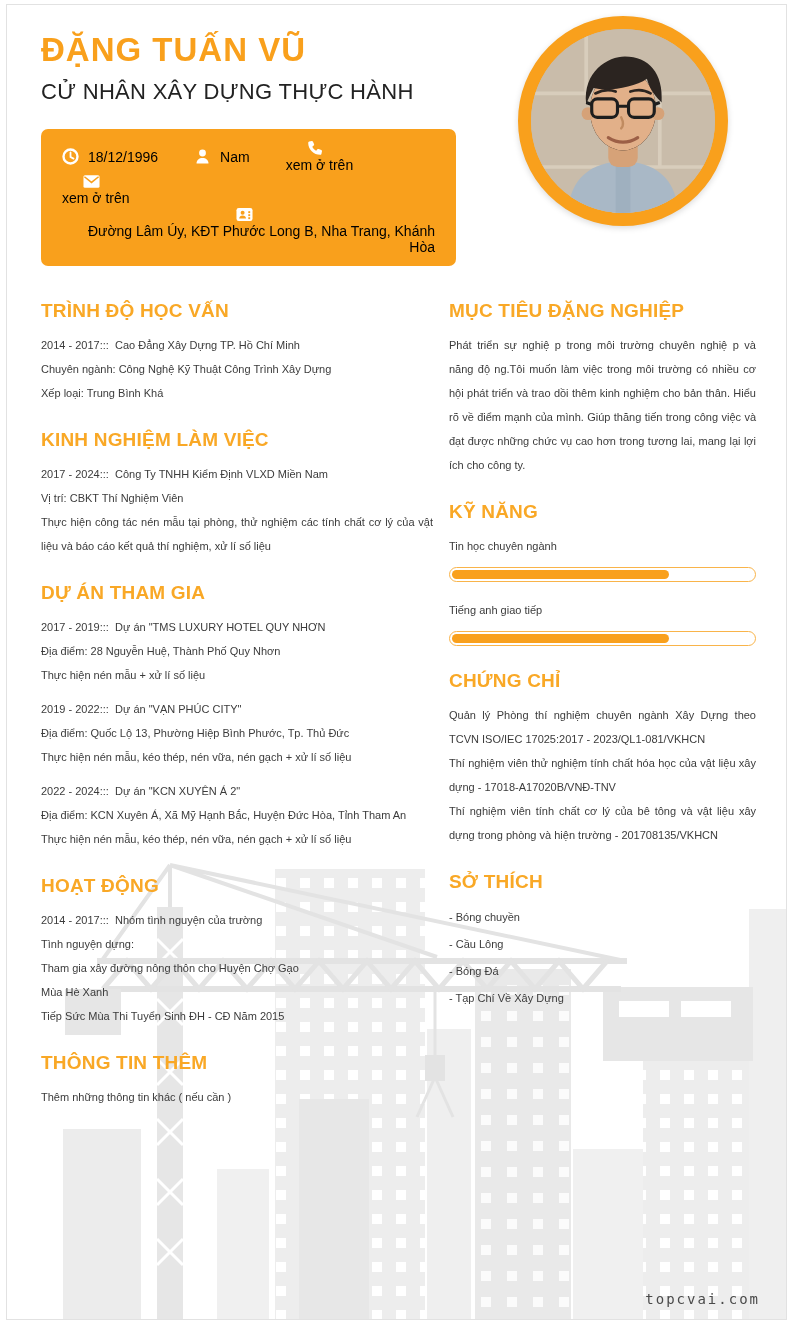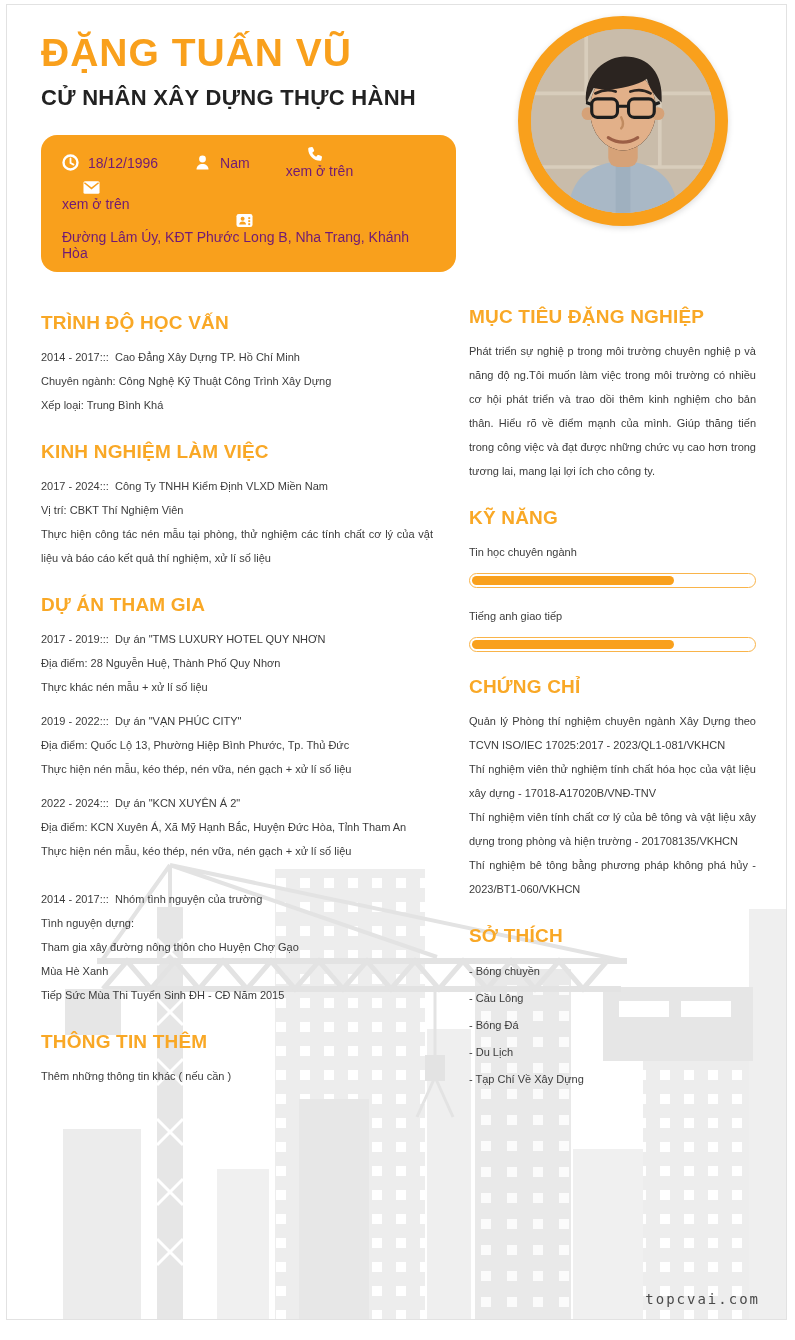--- a/index.html
+++ b/index.html
@@ -9,40 +9,40 @@
   }
   .page{
     position:absolute;left:6px;top:4px;width:779px;height:1314px;
     background:#fff;border:1px solid #e2e2e2;overflow:hidden;
   }
   
   .watermark{position:absolute;left:0;bottom:0;width:100%;height:470px;z-index:0;pointer-events:none;}
   .content{position:relative;z-index:1;}
   
   .header{padding:26px 34px 0 34px;}
-  .name{font-size:39px;font-weight:bold;color:#f9a01c;letter-spacing:1px;margin:0;}
-  .subtitle{font-size:22px;color:#222;margin:10px 0 0 0;font-weight:bold;letter-spacing:.3px;}
+  .name{font-size:33px;font-weight:bold;color:#f9a01c;letter-spacing:1px;margin:0;}
+  .subtitle{font-size:22px;color:#222;margin:10px 0 0 0;font-weight:normal;letter-spacing:.3px;}
   .info-box{
-    margin:24px 0 0 0;width:373px;background:#f9a01c;border-radius:16px;
-    padding:11px 21px;color:#701a75;font-size:14px;
+    margin:24px 0 0 0;width:373px;background:#f9a01c;border-radius:7px;
+    padding:11px 21px;color:#000000;font-size:14px;text-align:right;
   }
   .info-row{display:flex;align-items:center;min-height:33px;}
   .info-item{display:flex;align-items:center;margin-right:36px;}
   .info-item:last-child{margin-right:0;flex-direction:column;}
   .ico{width:17px;height:17px;margin-right:9px;flex:0 0 auto;display:inline-flex;}
   .ico svg{width:100%;height:100%;}
   
   .photo{
     position:absolute;left:511px;top:11px;width:184px;height:184px;
     border:13px solid #f9a01c;border-radius:50%;overflow:hidden;background:#c8bba8;
     box-shadow:0 2px 6px rgba(0,0,0,.15);
   }
   .photo svg{width:100%;height:100%;display:block;}
   
-  .cols{display:flex;gap:36px;padding:0 30px 0 34px;margin-top:34px;align-items:center;}
+  .cols{display:flex;gap:16px;padding:0 30px 0 34px;margin-top:34px;}
   .col-left{width:392px;flex:0 0 392px;}
   .col-right{flex:1;min-width:0;}
   .section{margin-bottom:24px;}
   h2{color:#f9a826;font-size:19px;font-weight:bold;margin:0 0 11px 0;letter-spacing:.2px;}
   p{margin:0;font-size:11px;line-height:24px;}
   .just{text-align:justify;}
   .hang{padding-left:90px;text-indent:-90px;text-align:justify;}
   .proj{margin-bottom:10px;}
   .proj:last-child{margin-bottom:0;}
   
@@ -219,37 +219,38 @@
           <p>Vị trí: CBKT Thí Nghiệm Viên</p>
           <p class="just">Thực hiện công tác nén mẫu tại phòng, thử nghiệm các tính chất cơ lý  của vật liệu và báo cáo kết quả thí nghiệm, xử lí số liệu</p>
         </div>
 
         <div class="section">
           <h2>DỰ ÁN THAM GIA</h2>
 
           <div class="proj">
             <p class="hang"><span>2017 - 2019:::</span>&nbsp; <span>Dự án "TMS LUXURY HOTEL QUY NHƠN</span></p>
             <p>Địa điểm: 28 Nguyễn Huệ, Thành Phố Quy Nhơn</p>
-            <p>Thực khác nén mẫu + xử  lí số liệu</p>
+            <p>Thực hiện nén mẫu + xử  lí số liệu</p>
           </div>
 
           <div class="proj">
             <p class="hang"><span>2019 - 2022:::</span>&nbsp; <span>Dự án "VẠN PHÚC CITY"</span></p>
             <p class="just">Địa điểm: Quốc Lộ 13, Phường Hiệp Bình Phước, Tp. Thủ Đức</p>
             <p class="just">Thực hiện nén mẫu, kéo thép, nén vữa, nén gạch + xử  lí số liệu</p>
           </div>
 
           <div class="proj">
             <p class="hang"><span>2022 - 2024:::</span>&nbsp; <span>Dự án "KCN XUYÊN Á 2"</span></p>
             <p class="just">Địa điểm: KCN Xuyên Á, Xã Mỹ Hạnh Bắc, Huyện Đức Hòa, Tỉnh Tham An</p>
             <p class="just">Thực hiện nén mẫu, kéo thép, nén vữa, nén gạch + xử  lí số liệu</p>
           </div>
         </div>
 
         <div class="section">
+          <h2>HOẠT ĐỘNG</h2>
           <p class="hang"><span>2014 - 2017:::</span>&nbsp; <span>Nhóm tình nguyện của trường</span></p>
           <p>Tình nguyện dựng:</p>
           <p>Tham gia xây đường nông thôn cho Huyện Chợ Gạo</p>
           <p>Mùa Hè Xanh</p>
           <p>Tiếp Sức Mùa Thi Tuyển Sinh ĐH - CĐ Năm 2015</p>
         </div>
 
         <div class="section">
           <h2>THÔNG TIN THÊM</h2>
           <p>Thêm những thông tin khác ( nếu cần )</p>
@@ -277,29 +278,27 @@
                 <div class="fill" style="width: 71%;"></div>
               </div>
           </div>
         </div>
 
         <div class="section">
           <h2>CHỨNG CHỈ</h2>
           <p class="just">Quản lý Phòng thí nghiệm chuyên ngành Xây Dựng theo TCVN ISO/IEC 17025:2017 - 2023/QL1-081/VKHCN</p>
           <p class="just">Thí nghiệm viên thử nghiệm tính chất hóa học của vật liệu xây dựng - 17018-A17020B/VNĐ-TNV</p>
           <p class="just">Thí nghiệm viên tính chất cơ lý của bê tông và vật liệu xây dựng trong phòng và hiện trường - 201708135/VKHCN</p>
-          <p class="just">Thí nghiệm bê tông bằng phương pháp không phá hủy - 2023/BT1-060/VKHCN</p>
         </div>
 
         <div class="section">
           <h2>SỞ THÍCH</h2>
           <p class="hobby">- Bóng chuyền</p>
           <p class="hobby">- Cầu Lông</p>
           <p class="hobby">- Bóng Đá</p>
-          <p class="hobby">- Du Lịch</p>
           <p class="hobby">- Tạp Chí Về Xây Dựng</p>
         </div>
       </div>
     </div>
   </div>
 
   <div class="site">topcvai.com</div>
 </div>
 
 </body></html>

